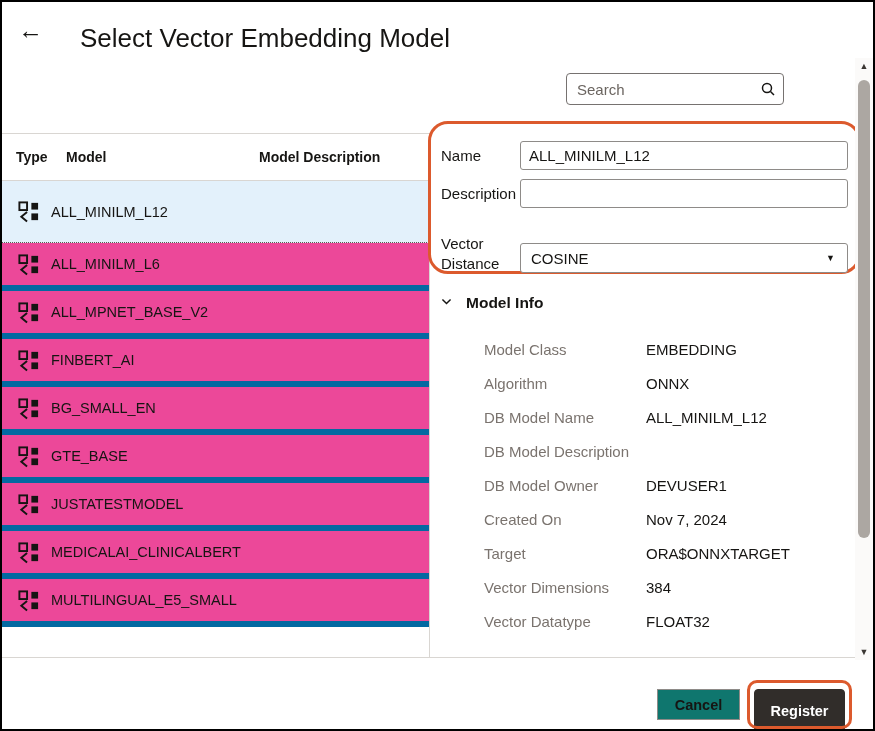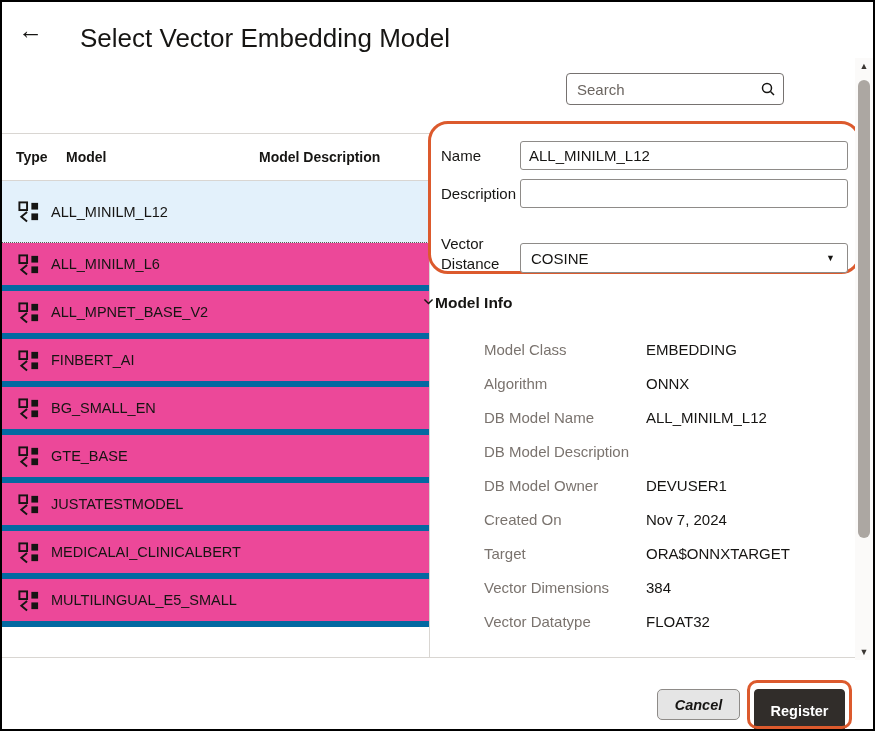--- a/index.html
+++ b/index.html
@@ -100,32 +100,32 @@
   .inp-desc{top:177px;}
   .select{
     position:absolute;left:518px;top:225px;width:328px;height:30px;
     border:1px solid var(--input-border);border-radius:3px;
     display:flex;align-items:center;padding:0 12px 0 10px;
     font-size:15px;background:#fff;cursor:pointer;margin-top:16px;
   }
   .caret{margin-left:auto;font-size:9px;color:var(--text);}
 
   
-  .mi-header{position:absolute;left:420px;top:292px;display:flex;align-items:center;cursor:pointer;}
+  .mi-header{position:absolute;left:438px;top:292px;display:flex;align-items:center;gap:13px;cursor:pointer;}
   .mi-title{font-size:15.5px;font-weight:700;}
   .mi-fields{position:absolute;left:466px;top:338px;width:382px;}
   .mi-row{display:flex;height:20px;margin-bottom:14px;font-size:15px;line-height:20px;}
   .mi-label{width:162px;color:var(--muted-label);flex:none;margin-left:16px;}
   .mi-value{color:var(--text);}
 
   
   .btn-cancel{
     position:absolute;left:655px;top:687px;width:83px;height:31px;
-    background:#e5e5e5;border:1px solid var(--input-border);border-radius:5px;
-    font-size:14.5px;font-weight:700;color:var(--text);font-family:inherit;cursor:pointer;font-style:italic;
+    background:#0f766e;border:1px solid var(--input-border);border-radius:0;
+    font-size:14.5px;font-weight:700;color:var(--text);font-family:inherit;cursor:pointer;
   }
   .btn-register{
     position:absolute;left:752px;top:687px;width:91px;height:43px;
     background:var(--primary-button);border:1px solid var(--primary-button);border-radius:4px;
     font-size:14.5px;font-weight:700;color:#fff;font-family:inherit;cursor:pointer;
   }
   .register-annotation{
     position:absolute;left:745px;top:678px;width:105px;height:49px;
     border:3px solid var(--annotation);border-radius:10px;
     pointer-events:none;

